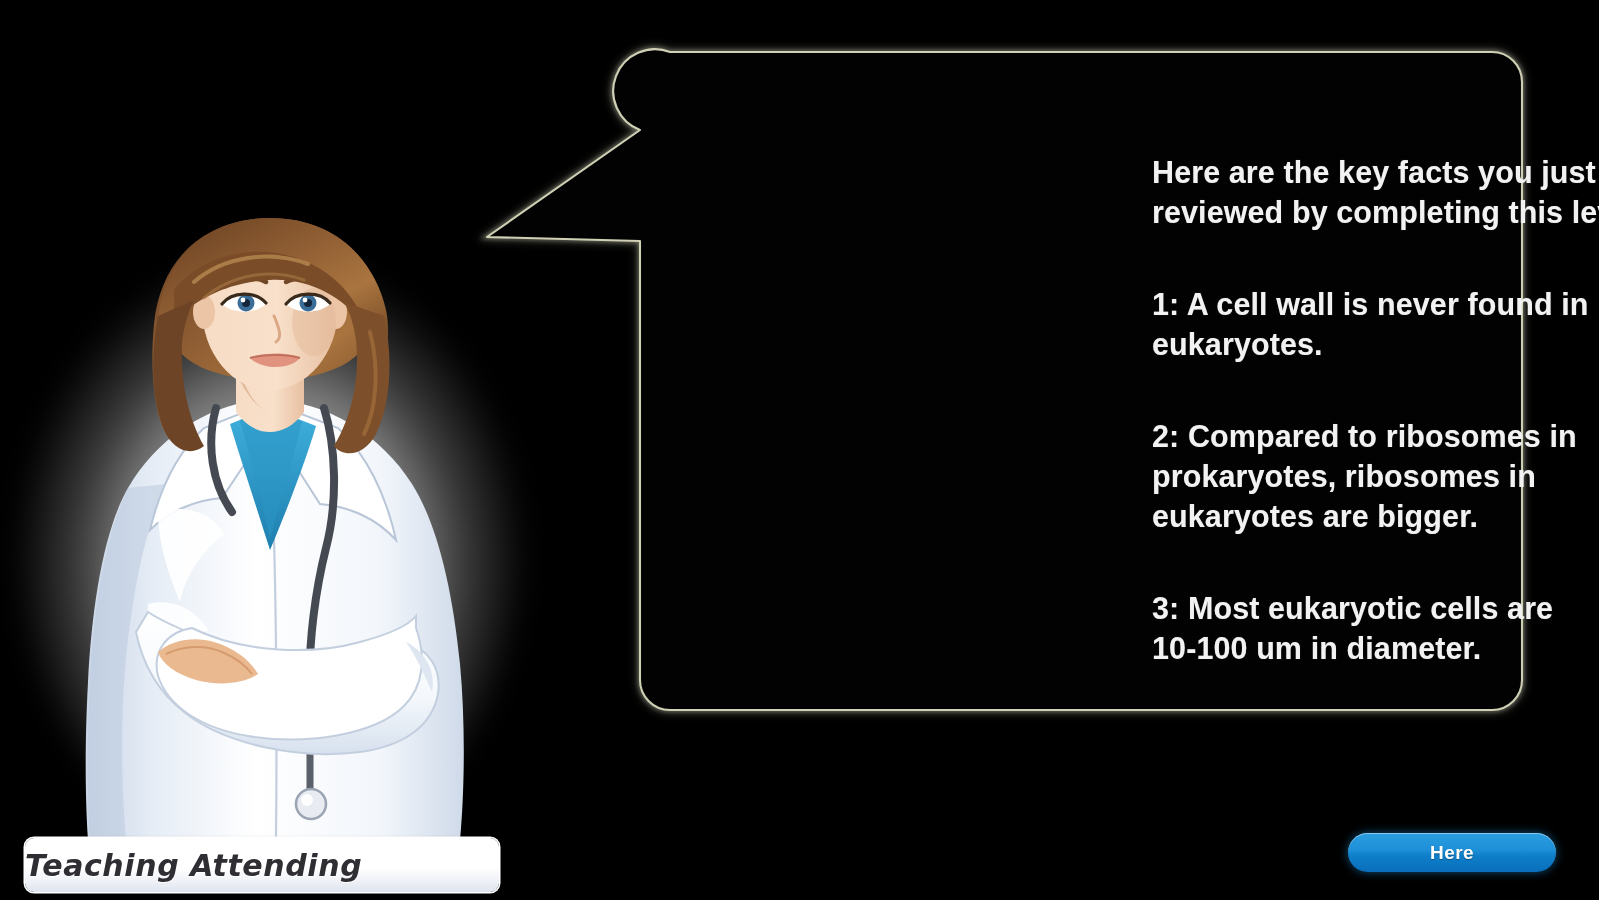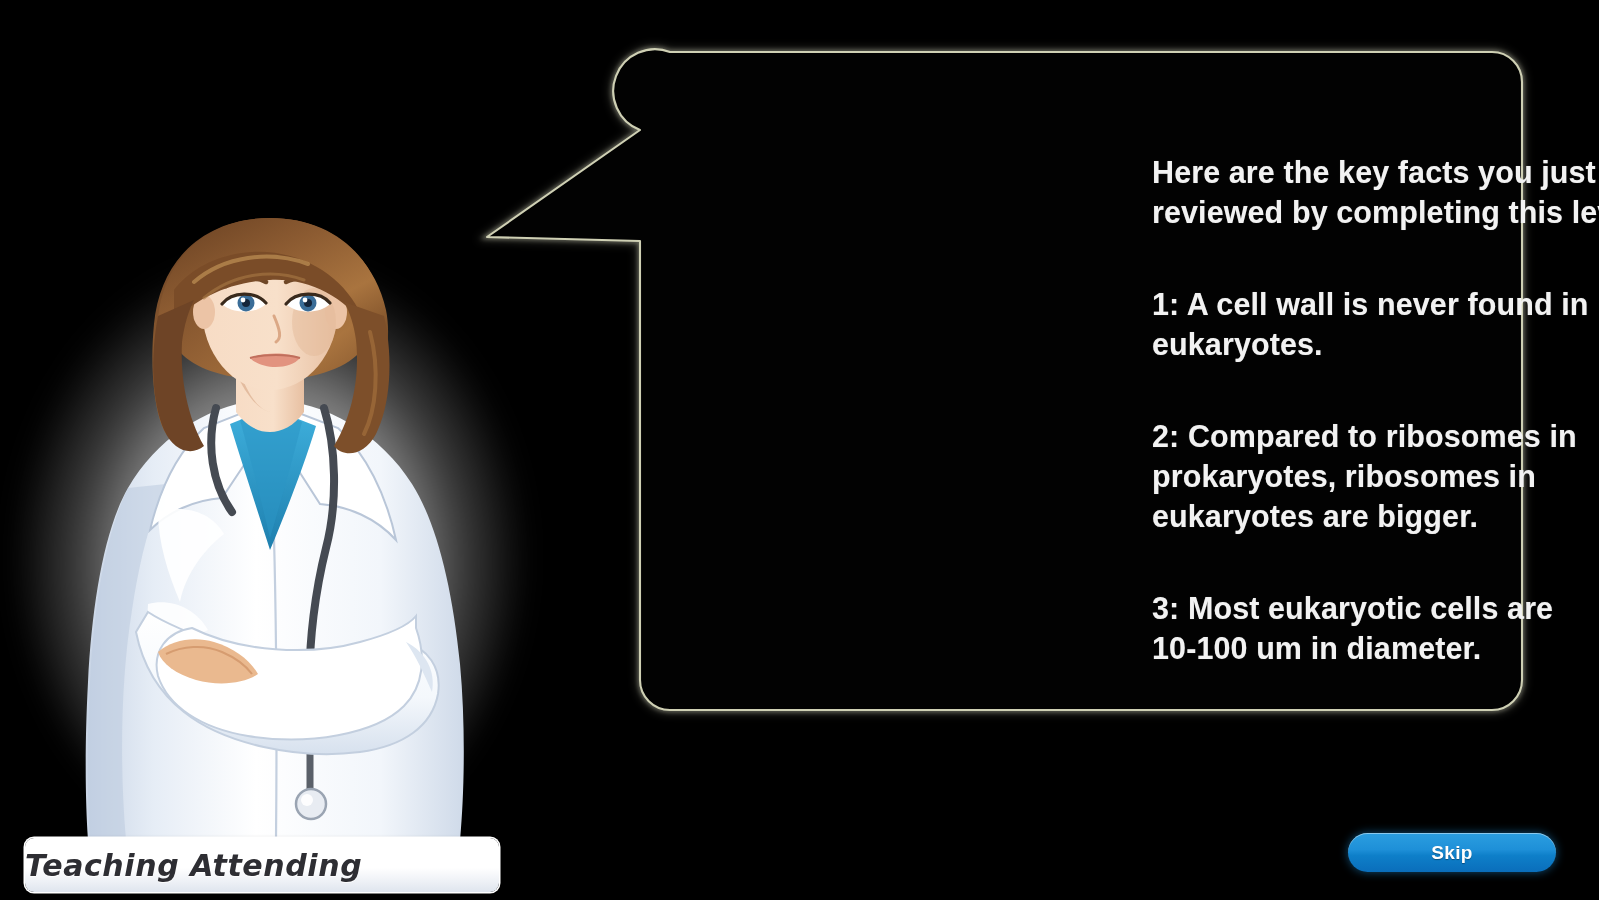--- a/index.html
+++ b/index.html
@@ -373,15 +373,15 @@
           <path d="M 362,120 C 372,158 368,198 356,222" fill="none" stroke="#a9743f" stroke-width="4" opacity="0.6" stroke-linecap="round"></path>
         </g>
       </g>
     </svg>
   </div>
 
   <div id="nameplate">
     <span id="nameplate-label">Teaching Attending</span>
   </div>
 
-  <button id="skip-button" type="button">Skip</button>
+  <button id="skip-button" type="button">Here</button>
 
 </div>
 
 </body></html>

